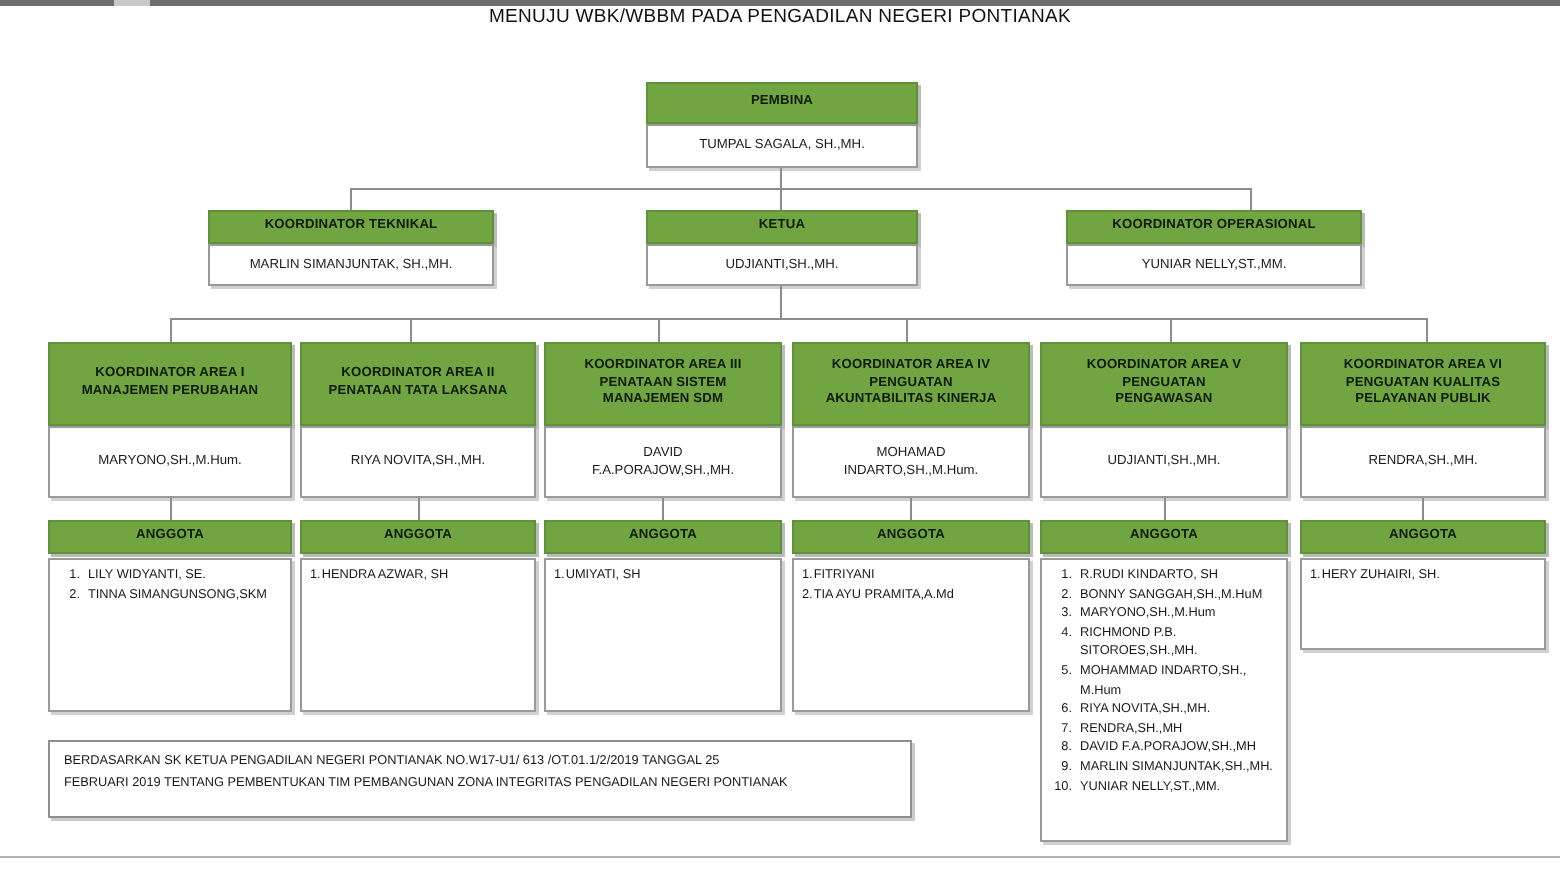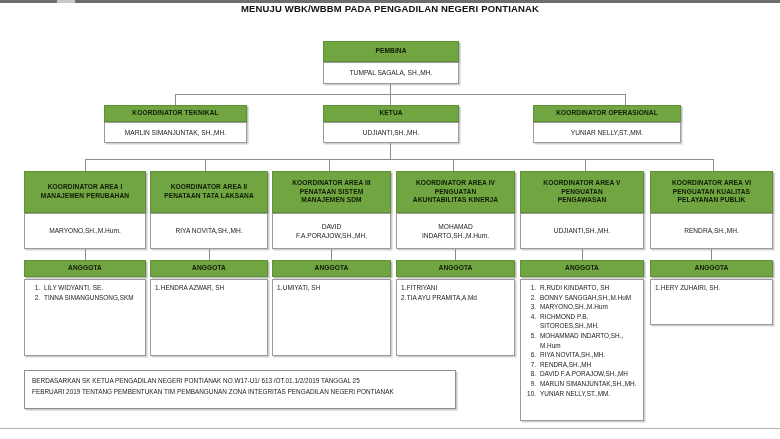--- a/index.html
+++ b/index.html
@@ -35,21 +35,21 @@
     width: 780px; height: 1px;
     background: #b2b2b2;
   }
 
   .chart-title {
     position: absolute;
     left: 0; top: 3px;
     width: 780px;
     text-align: center;
     font-size: 9.5px;
-    font-weight: bold;
+    font-weight: normal;
     letter-spacing: 0.15px;
     color: #111111;
   }
 
   
   .node { position: absolute; }
   .node-head {
     background: #70A541;
     border: 1px solid #5f9136;
     box-shadow: 1.5px 1.5px 0 rgba(130,130,130,0.55);

